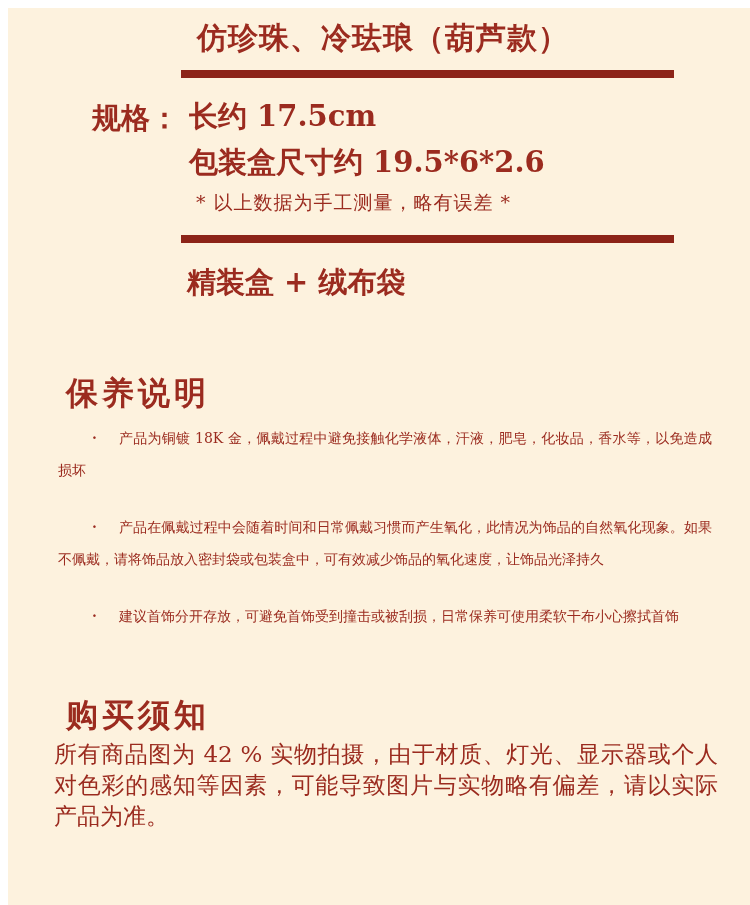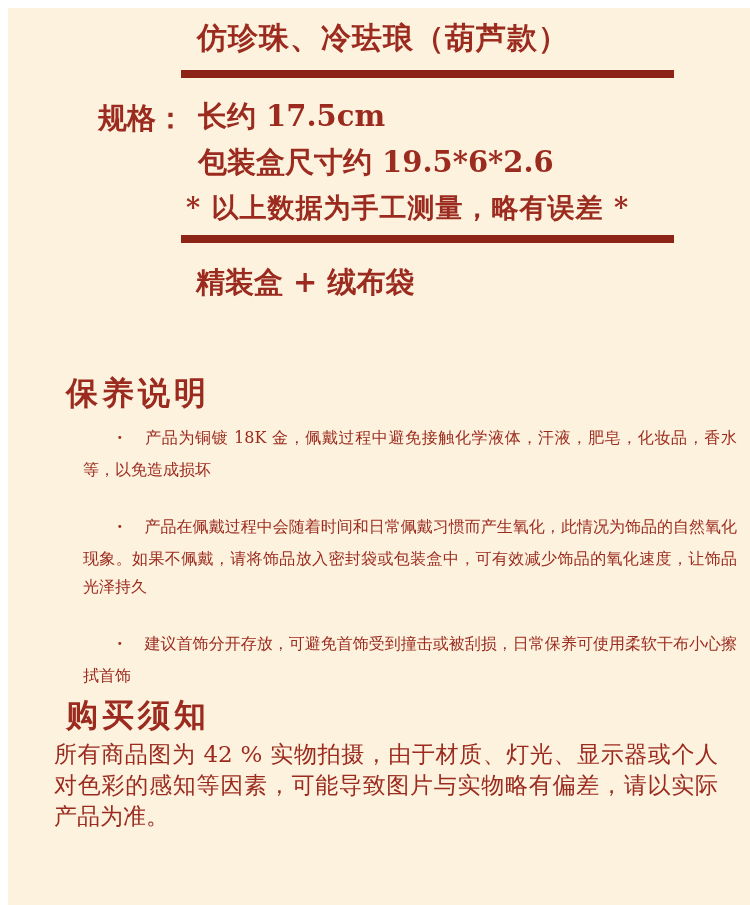--- a/index.html
+++ b/index.html
@@ -38,52 +38,50 @@
     position: absolute;
     left: 80px;
     font-size: 29px;
     font-weight: bold;
   }
   .kv-value {
     position: absolute;
     left: 177px;
     font-size: 29px;
     font-weight: bold;
-    margin-left: 9px;
   }
-  .spec-label { top: 87px; margin-left: 6px; }
+  .spec-label { top: 87px; }
   .spec-line1 { top: 85px; }
   .spec-line2 { top: 131px; }
   .spec-note {
     position: absolute;
     top: 178px;
-    left: 174px;
-    font-size: 27px;
-    font-weight: bold;
+    left: 184px;
+    font-size: 19px;
+    font-weight: normal;
     letter-spacing: 1px;
   }
   .pack-label { top: 251px; }
   .pack-value { top: 251px; left: 175px; }
   .section-heading {
     position: absolute;
     left: 54px;
     font-size: 32px;
     font-weight: bold;
     letter-spacing: 4px;
   }
   .care-heading { top: 360px; }
   .care-list {
     position: absolute;
     top: 404px;
     left: 42px;
     width: 670px;
-    font-size: 16px;
+    font-size: 14px;
     line-height: 28px;
     text-align: justify;
-    margin-left: 25px;
   }
   .care-list p {
     margin: 0 0 17px 0;
     text-indent: 15px;
   }
   .bullet-dot {
     display: inline-block;
     margin-right: 14px;
     font-weight: bold;
   }

